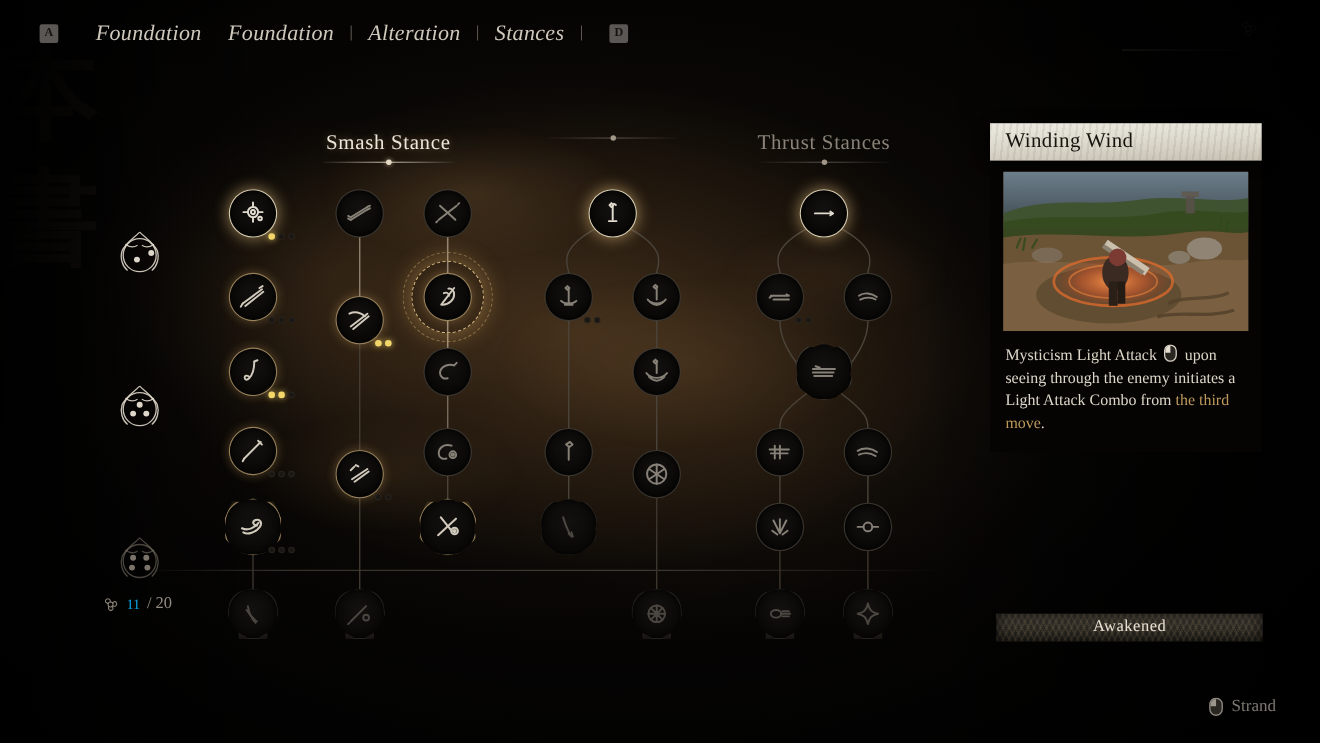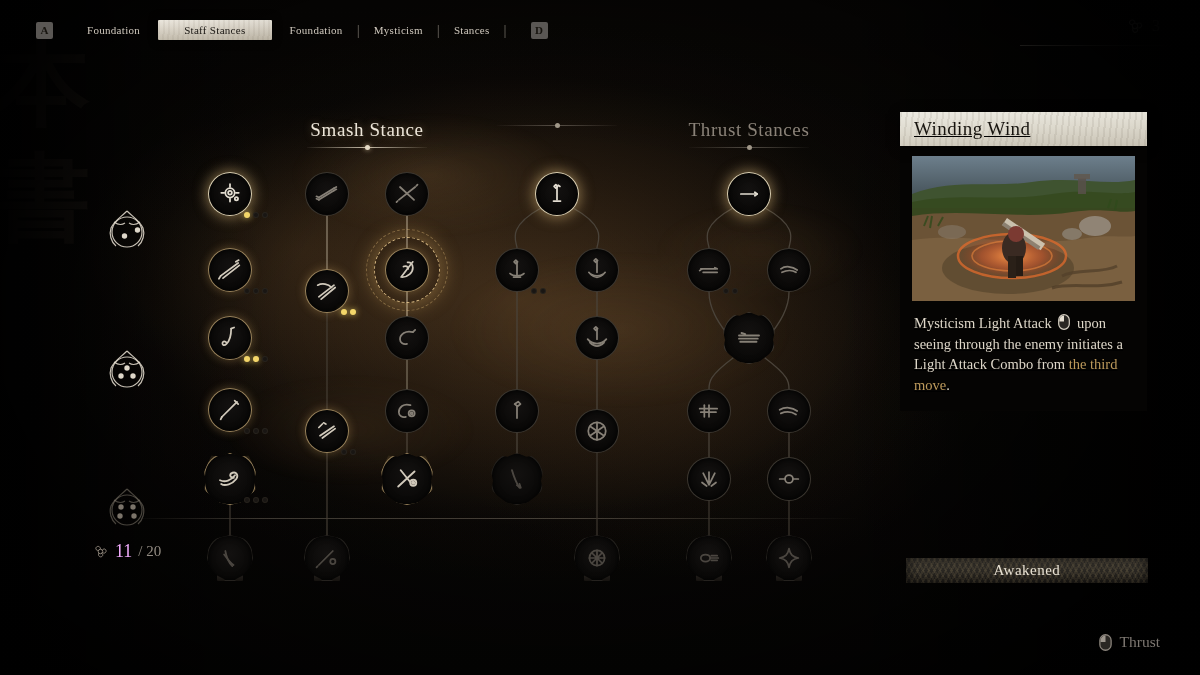--- a/index.html
+++ b/index.html
@@ -68,24 +68,25 @@
     color: #17140f;
     font-family: "Liberation Serif", serif;
     font-size: 11px; font-weight: 700;
     flex: 0 0 auto;
   }
   .key-hint.left { margin-left: 36px; }
   .nav-items { display: flex; align-items: center; margin-left: 22px; }
   .nav-item {
     padding: 3px 12px;
     color: #cfc8bd;
-    font-size: 11px;
+    font-size: 20px;
     letter-spacing: 0.3px;
     white-space: nowrap;
     cursor: pointer;
+    font-style: italic;
   }
   .nav-item.active {
     position: relative;
     color: #1a1713;
     padding: 4px 26px;
     margin: 0 6px;
     background:
       linear-gradient(175deg, rgba(255,255,255,0.14), rgba(0,0,0,0.1)),
       repeating-linear-gradient(92deg, rgba(160,150,135,0.16) 0px, rgba(160,150,135,0.16) 2px, rgba(0,0,0,0) 2px, rgba(0,0,0,0) 5px),
       linear-gradient(180deg, #e7e2d7 0%, #ddd6c8 45%, #cfc7b6 100%);
@@ -241,28 +242,27 @@
     left: 130px; top: 518px; width: 730px; height: 1px;
     background: linear-gradient(90deg, rgba(200,186,164,0.0) 0%, rgba(200,186,164,0.28) 18%, rgba(200,186,164,0.30) 62%, rgba(200,186,164,0.0) 100%);
     z-index: 11;
   }
 
   .sparks {
     position: absolute; left: 92px; top: 541px;
     display: flex; align-items: center; gap: 6px;
     z-index: 20;
   }
-  .sparks .sp-cur { color: #f0abfc; font-size: 18px; }
+  .sparks .sp-cur { color: #0ea5e9; font-size: 13px; }
   .sparks .sp-rest { color: #938c83; font-size: 15px; }
 
   
   .panel {
     position: absolute; left: 900px; top: 112px; width: 252px;
     z-index: 25;
-    text-decoration: underline;
   }
   .panel-title {
     position: relative;
     height: 34px;
     display: flex; align-items: center;
     padding-left: 14px;
     color: #17140f;
     font-size: 19px;
     letter-spacing: 0.4px;
     background:
@@ -328,24 +328,23 @@
 
   <div class="bg-base"></div>
   <div class="bg-smoke"></div>
   <div class="kanji k1">本</div>
   <div class="kanji k2">書</div>
 
   <div class="topnav">
     <span class="key-hint left">A</span>
     <div class="nav-items" id="nav-items">
         <div class="nav-item">Foundation</div>
-        <div class="nav-item active">Staff Stances</div>
         <div class="nav-item">Foundation</div>
         <span class="nav-sep">|</span>
-        <div class="nav-item">Mysticism</div>
+        <div class="nav-item">Alteration</div>
         <span class="nav-sep">|</span>
         <div class="nav-item">Stances</div>
         <span class="nav-sep">|</span>
       </div>
     <span class="key-hint nav-key-right">D</span>
   </div>
 
   <div class="spark-counter">
     <svg width="20" height="20" viewBox="0 0 24 24">
       <g fill="none" stroke="#d9d2c6" stroke-width="1.25">
@@ -353,21 +352,21 @@
         <path d="M12 8.8 C12 4.5 7.5 3.5 5.8 6.4 C4.4 8.8 6.8 10.8 9.2 10.6"></path>
         <path d="M14.6 13.6 C18.2 15.8 21.2 12.4 19.4 9.6 C17.9 7.3 15.1 8.6 14.4 10.8"></path>
         <path d="M9.8 14.2 C7.8 17.8 11.2 20.8 13.9 19.1 C16.2 17.6 15.1 14.8 13.0 14.0"></path>
       </g>
     </svg>
     <span class="sc-num">3</span>
   </div>
   <div class="nav-underline"></div>
 
   <div id="stance-heads">
-      <div class="stance-head on" style="left: 257px; top: 119px;">
+      <div class="stance-head on" style="left: 243px; top: 119px;">
         <div class="sh-label">Smash Stance</div>
         <div class="sh-rule">
           <span class="sh-dot"></span>
         </div>
       </div>
       <div class="stance-head off" style="left: 447px; top: 119px;">
         <div class="sh-rule">
           <span class="sh-dot"></span>
         </div>
       </div>
@@ -815,16 +814,16 @@
     </div>
   </div>
 
   <div class="awakened">Awakened</div>
 
   <div class="return-hint">
     <svg width="13" height="17" viewBox="0 0 12 16">
       <rect x="0.7" y="0.7" width="10.6" height="14.6" rx="5.3" fill="#2a2723" stroke="#8b847c" stroke-width="1.2"></rect>
       <path d="M6 1.4 A4.6 4.6 0 0 0 1.4 6 L1.4 7.6 L6 7.6 Z" fill="#9d968d"></path>
     </svg>
-    <span>Thrust</span>
+    <span>Strand</span>
   </div>
 
 </div>
 
 </body></html>

